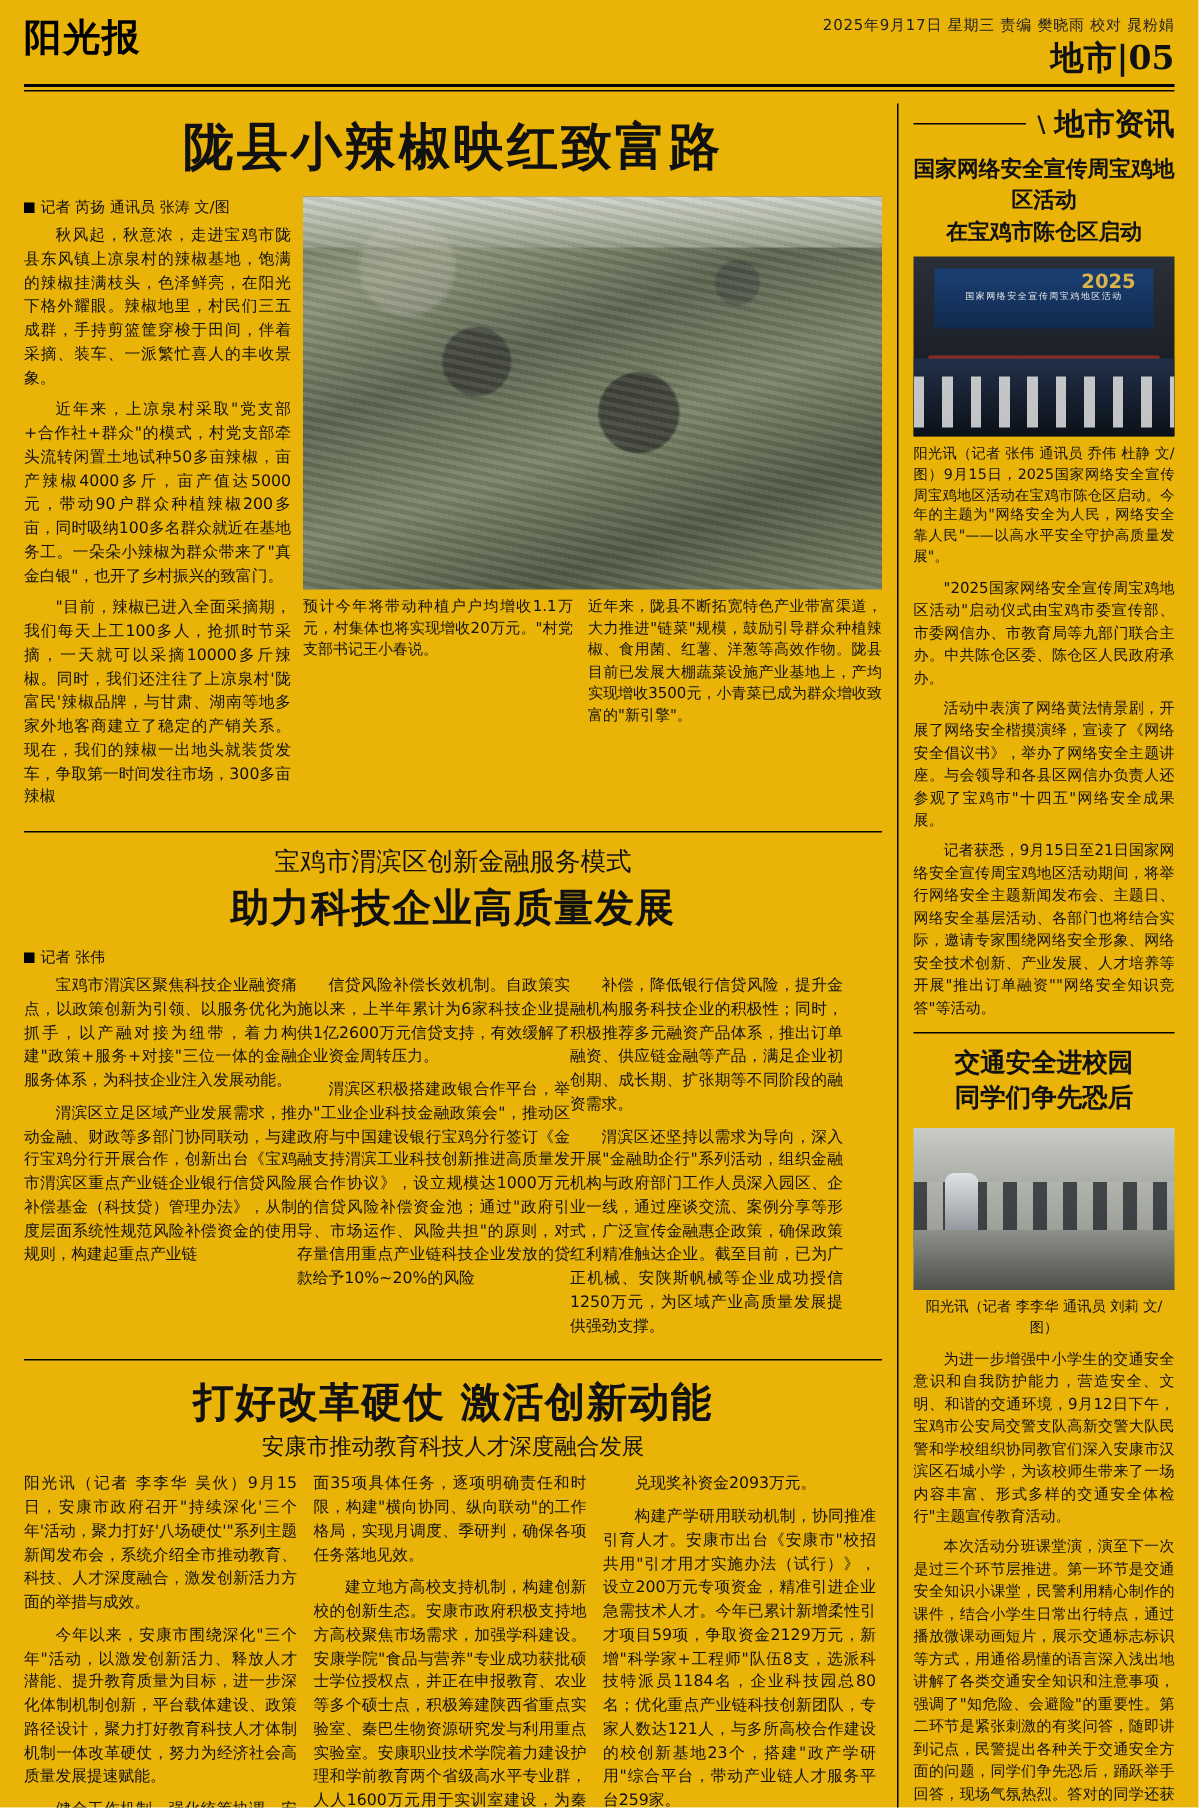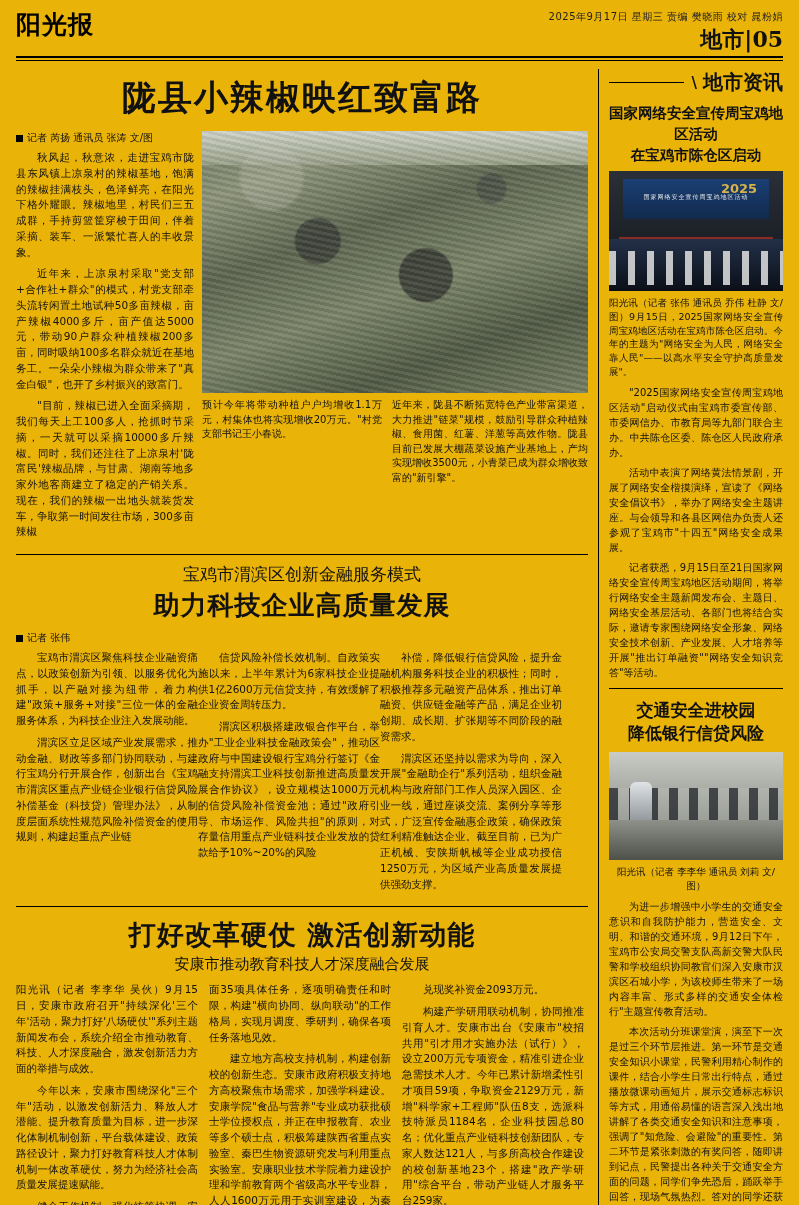--- a/index.html
+++ b/index.html
@@ -67,21 +67,21 @@
   .rail-photo .people{position:absolute;left:0;right:0;bottom:6px;height:34px;
      background:repeating-linear-gradient(90deg, rgba(225,225,225,.85) 0 7px, rgba(20,24,30,0) 7px 19px);}
   .rail-photo .red{position:absolute;left:6%;right:6%;bottom:44px;height:10px;background:#8c2b24;}
   .rail-photo2{width:100%;height:108px;background:linear-gradient(#c9ccc6,#6d7169);position:relative;overflow:hidden;margin-bottom:5px;}
   .rail-photo2 .floor{position:absolute;left:0;right:0;bottom:0;height:40px;background:linear-gradient(#8d9189,#4d5149);}
   .rail-photo2 .kids{position:absolute;left:0;right:0;bottom:28px;height:44px;
      background:repeating-linear-gradient(90deg, rgba(40,44,48,.8) 0 9px, rgba(200,200,195,.25) 9px 20px);}
   .rail-photo2 .cop{position:absolute;left:12%;bottom:20px;width:22px;height:58px;background:linear-gradient(#dfe3e6,#6d737a);border-radius:6px 6px 2px 2px;}
   .rail-cap{font-size:9.5px;line-height:1.45;text-align:justify;margin:0 0 6px 0;}
   .rail-p{font-size:10px;line-height:1.5;text-align:justify;text-indent:2em;margin:0 0 5px 0;}
-  .rail-h2{font-family:Liberation Sans, sans-serif;font-size:17px;font-weight:bold;text-align:center;line-height:1.4;margin:10px 0 6px 0;}
+  .rail-h2{font-family:Liberation Mono, monospace;font-size:17px;font-weight:bold;text-align:center;line-height:1.4;margin:10px 0 6px 0;}
 </style>
 </head>
 <body>
 
 <div class="page">
 
   <div class="masthead">
     <div class="logo">阳光报</div>
     <div class="mast-right">
       <div class="mast-date">2025年9月17日 星期三 责编 樊晓雨 校对 晁粉娟</div>
@@ -184,21 +184,21 @@
 
       <p class="rail-cap">阳光讯（记者 张伟 通讯员 乔伟 杜静 文/图）9月15日，2025国家网络安全宣传周宝鸡地区活动在宝鸡市陈仓区启动。今年的主题为"网络安全为人民，网络安全靠人民"——以高水平安全守护高质量发展"。</p>
       <p class="rail-p">"2025国家网络安全宣传周宝鸡地区活动"启动仪式由宝鸡市委宣传部、市委网信办、市教育局等九部门联合主办。中共陈仓区委、陈仓区人民政府承办。</p>
       <p class="rail-p">活动中表演了网络黄法情景剧，开展了网络安全楷摸演绎，宣读了《网络安全倡议书》，举办了网络安全主题讲座。与会领导和各县区网信办负责人还参观了宝鸡市"十四五"网络安全成果展。</p>
       <p class="rail-p">记者获悉，9月15日至21日国家网络安全宣传周宝鸡地区活动期间，将举行网络安全主题新闻发布会、主题日、网络安全基层活动、各部门也将结合实际，邀请专家围绕网络安全形象、网络安全技术创新、产业发展、人才培养等开展"推出订单融资""网络安全知识竞答"等活动。</p>
 
       <hr class="thin">
 
       <div class="rail-h2">
         <div>交通安全进校园</div>
-        <div>降低银行信贷风险</div>
+        <div>同学们争先恐后</div>
       </div>
 
       <div class="rail-photo2">
         <div class="kids"></div>
         <div class="cop"></div>
         <div class="floor"></div>
       </div>
 
       <p class="rail-cap" style="text-align:center;">阳光讯（记者 李李华 通讯员 刘莉 文/图）</p>
       <p class="rail-p">为进一步增强中小学生的交通安全意识和自我防护能力，营造安全、文明、和谐的交通环境，9月12日下午，宝鸡市公安局交警支队高新交警大队民警和学校组织协同教官们深入安康市汉滨区石城小学，为该校师生带来了一场内容丰富、形式多样的交通安全体检行"主题宣传教育活动。</p>

